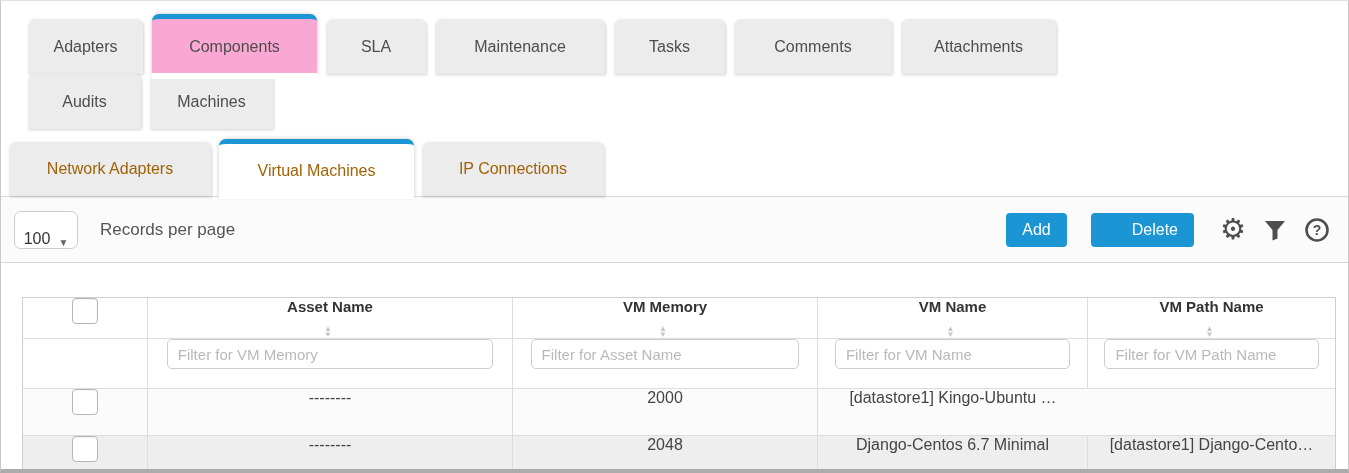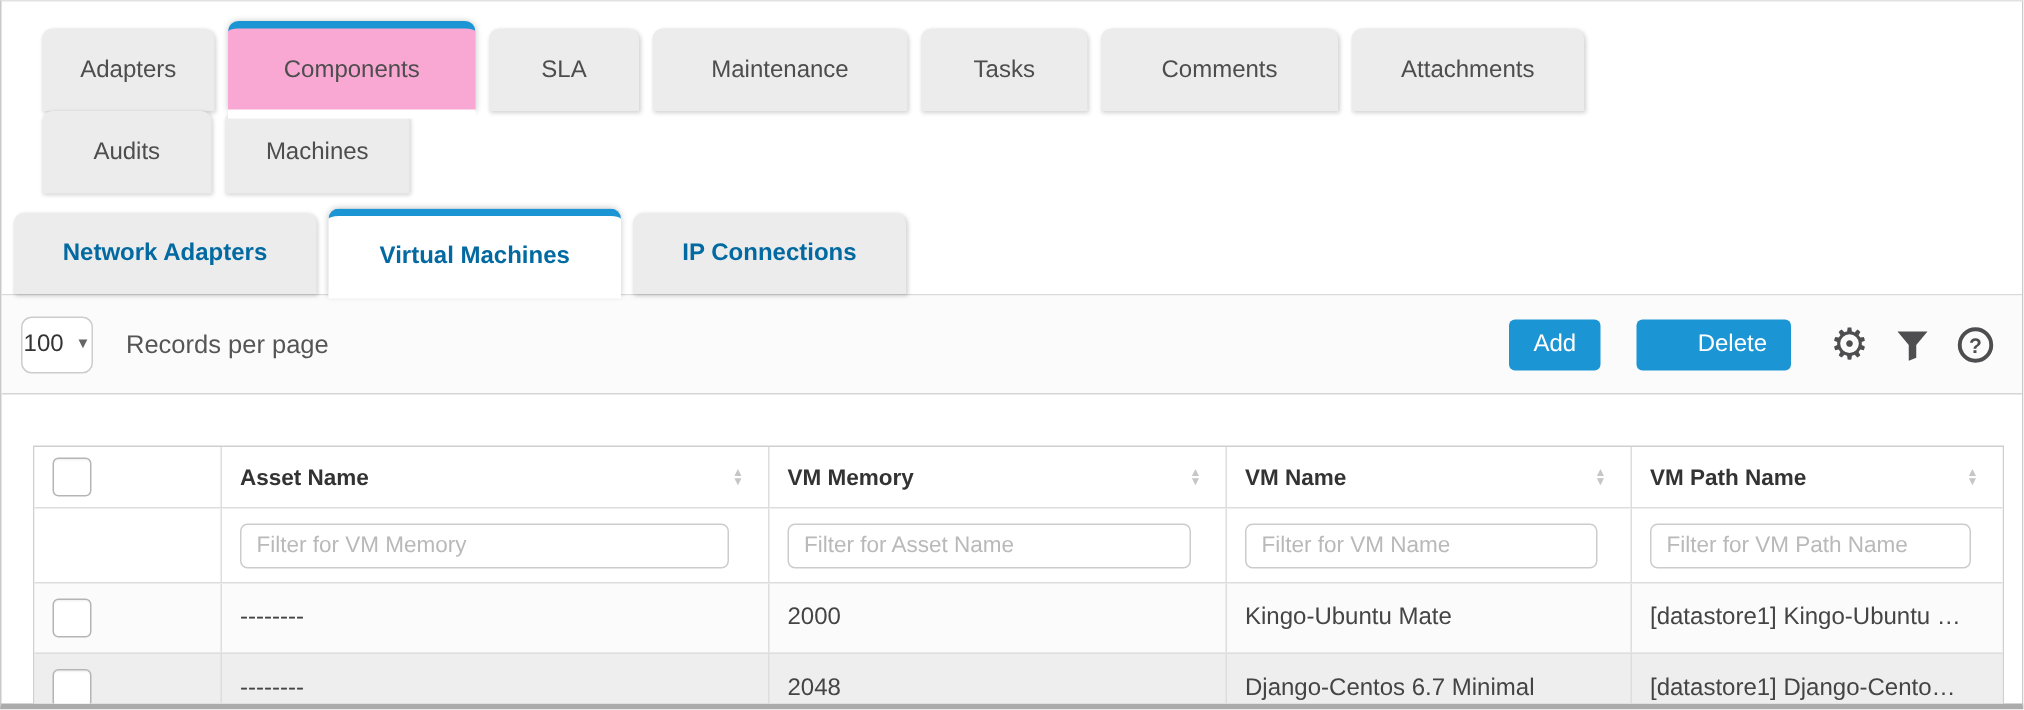--- a/index.html
+++ b/index.html
@@ -28,60 +28,60 @@
     position: relative; z-index: 2;
   }
   .tab.active::after { 
     content:""; position:absolute; left:0; right:0; bottom:-5px; height:6px; background:#fff;
   }
 
   .subtabs-wrap { margin-top: 10px; border-bottom: 1px solid #d9d9d9; }
   .subtabs-row { display: flex; align-items: flex-end; padding-left: 8px; }
   .subtab {
     height: 54px; display: flex; align-items: center; justify-content: center;
-    background: #ececec; color: #0369a1; font-size: 16px;
+    background: #ececec; color: #a16207; font-size: 16px;
     border-radius: 7px 7px 0 0; margin-right: 8px; cursor: pointer;
-    box-shadow: 1px 1px 3px rgba(0,0,0,0.18); padding: 0 10px; font-weight: bold;
+    box-shadow: 1px 1px 3px rgba(0,0,0,0.18); padding: 0 10px;
   }
   .subtab.active {
     background: #fff; border-top: 5px solid #1c95d4; height: 58px;
     margin-bottom: -1px; position: relative; z-index: 2;
     box-shadow: 0 0 4px rgba(0,0,0,0.22);
   }
   .subtab.active::after {
     content:""; position:absolute; left:0; right:0; bottom:-2px; height:3px; background:#fff;
   }
 
   
   .toolbar {
     height: 66px; background: #fbfbfb; border-bottom: 1px solid #d6d6d6;
     display: flex; align-items: center; padding: 0 18px 0 13px;
   }
   .page-size {
-    width: 48px; height: 38px; background: #fff; border: 1px solid #ccc;
-    border-radius: 7px; display: flex; align-items: center; justify-content: center;
+    width: 64px; height: 38px; background: #fff; border: 1px solid #ccc;
+    border-radius: 7px; display: flex; align-items: flex-end; justify-content: center;
     gap: 8px; font-size: 16px; color: #333; cursor: pointer;
   }
   .page-size .caret { font-size: 10px; color: #666; }
   .records-label { margin-left: 22px; font-size: 17px; color: #555; }
   .toolbar .spacer { flex: 1; }
   .btn {
     height: 34px; border: none; border-radius: 4px; background: #1c95d4;
     color: #fff; font-size: 16px; padding: 0 16px; cursor: pointer;
     font-family: "Liberation Sans", sans-serif;
   }
   .btn + .btn { margin-left: 24px; padding-left: 41px; }
   .tool-icons { display: flex; align-items: center; gap: 17px; margin-left: 26px; }
   .icon-btn { cursor: pointer; display: flex; align-items: center; color: #4e4e50; }
   .gear-glyph { font-family: "DejaVu Sans", sans-serif; font-size: 29px; line-height: 1; color: #4e4e50; }
 
   
   .table-wrap { margin: 34px 12px 0 21px; border: 1px solid #cfcfcf; }
   .tr { display: grid; grid-template-columns: 125px 365px 305px 270px 1fr; }
-  .td, .th { border-right: 1px solid #ddd; padding: 0 12px; display: flex; align-items: center; overflow: hidden; }
+  .td, .th { border-right: 1px solid #ddd; padding: 0 12px; display: flex; align-items: center; overflow: hidden; flex-direction: column; }
   .td:last-child, .th:last-child { border-right: none; }
   .header-row { height: 40px; background: #fff; }
   .th { justify-content: space-between; font-weight: bold; font-size: 15px; color: #333; cursor: pointer; }
   .sort { display: flex; flex-direction: column; line-height: 6px; font-size: 8px; color: #c6c6c6; margin-right: 4px; }
   .filter-row { height: 50px; background: #fff; border-top: 1px solid #ddd; }
   .filter-row input {
     width: 96%; height: 30px; border: 1px solid #ccc; border-radius: 5px;
     padding: 0 10px; font-size: 15px; color: #555; outline: none;
     font-family: "Liberation Sans", sans-serif;
   }
@@ -231,23 +231,20 @@
       <div class="td">
         <span class="checkbox"></span>
       </div>
       <div class="td">
           <span class="cell-text">--------</span>
         </div>
       <div class="td">
           <span class="cell-text">2000</span>
         </div>
       <div class="td">
-          <span class="cell-text">Kingo-Ubuntu Mate</span>
-        </div>
-      <div class="td">
           <span class="cell-text">[datastore1] Kingo-Ubuntu …</span>
         </div>
     </div>
 
     <div class="tr data-row even">
       <div class="td">
         <span class="checkbox"></span>
       </div>
       <div class="td">
           <span class="cell-text">--------</span>

